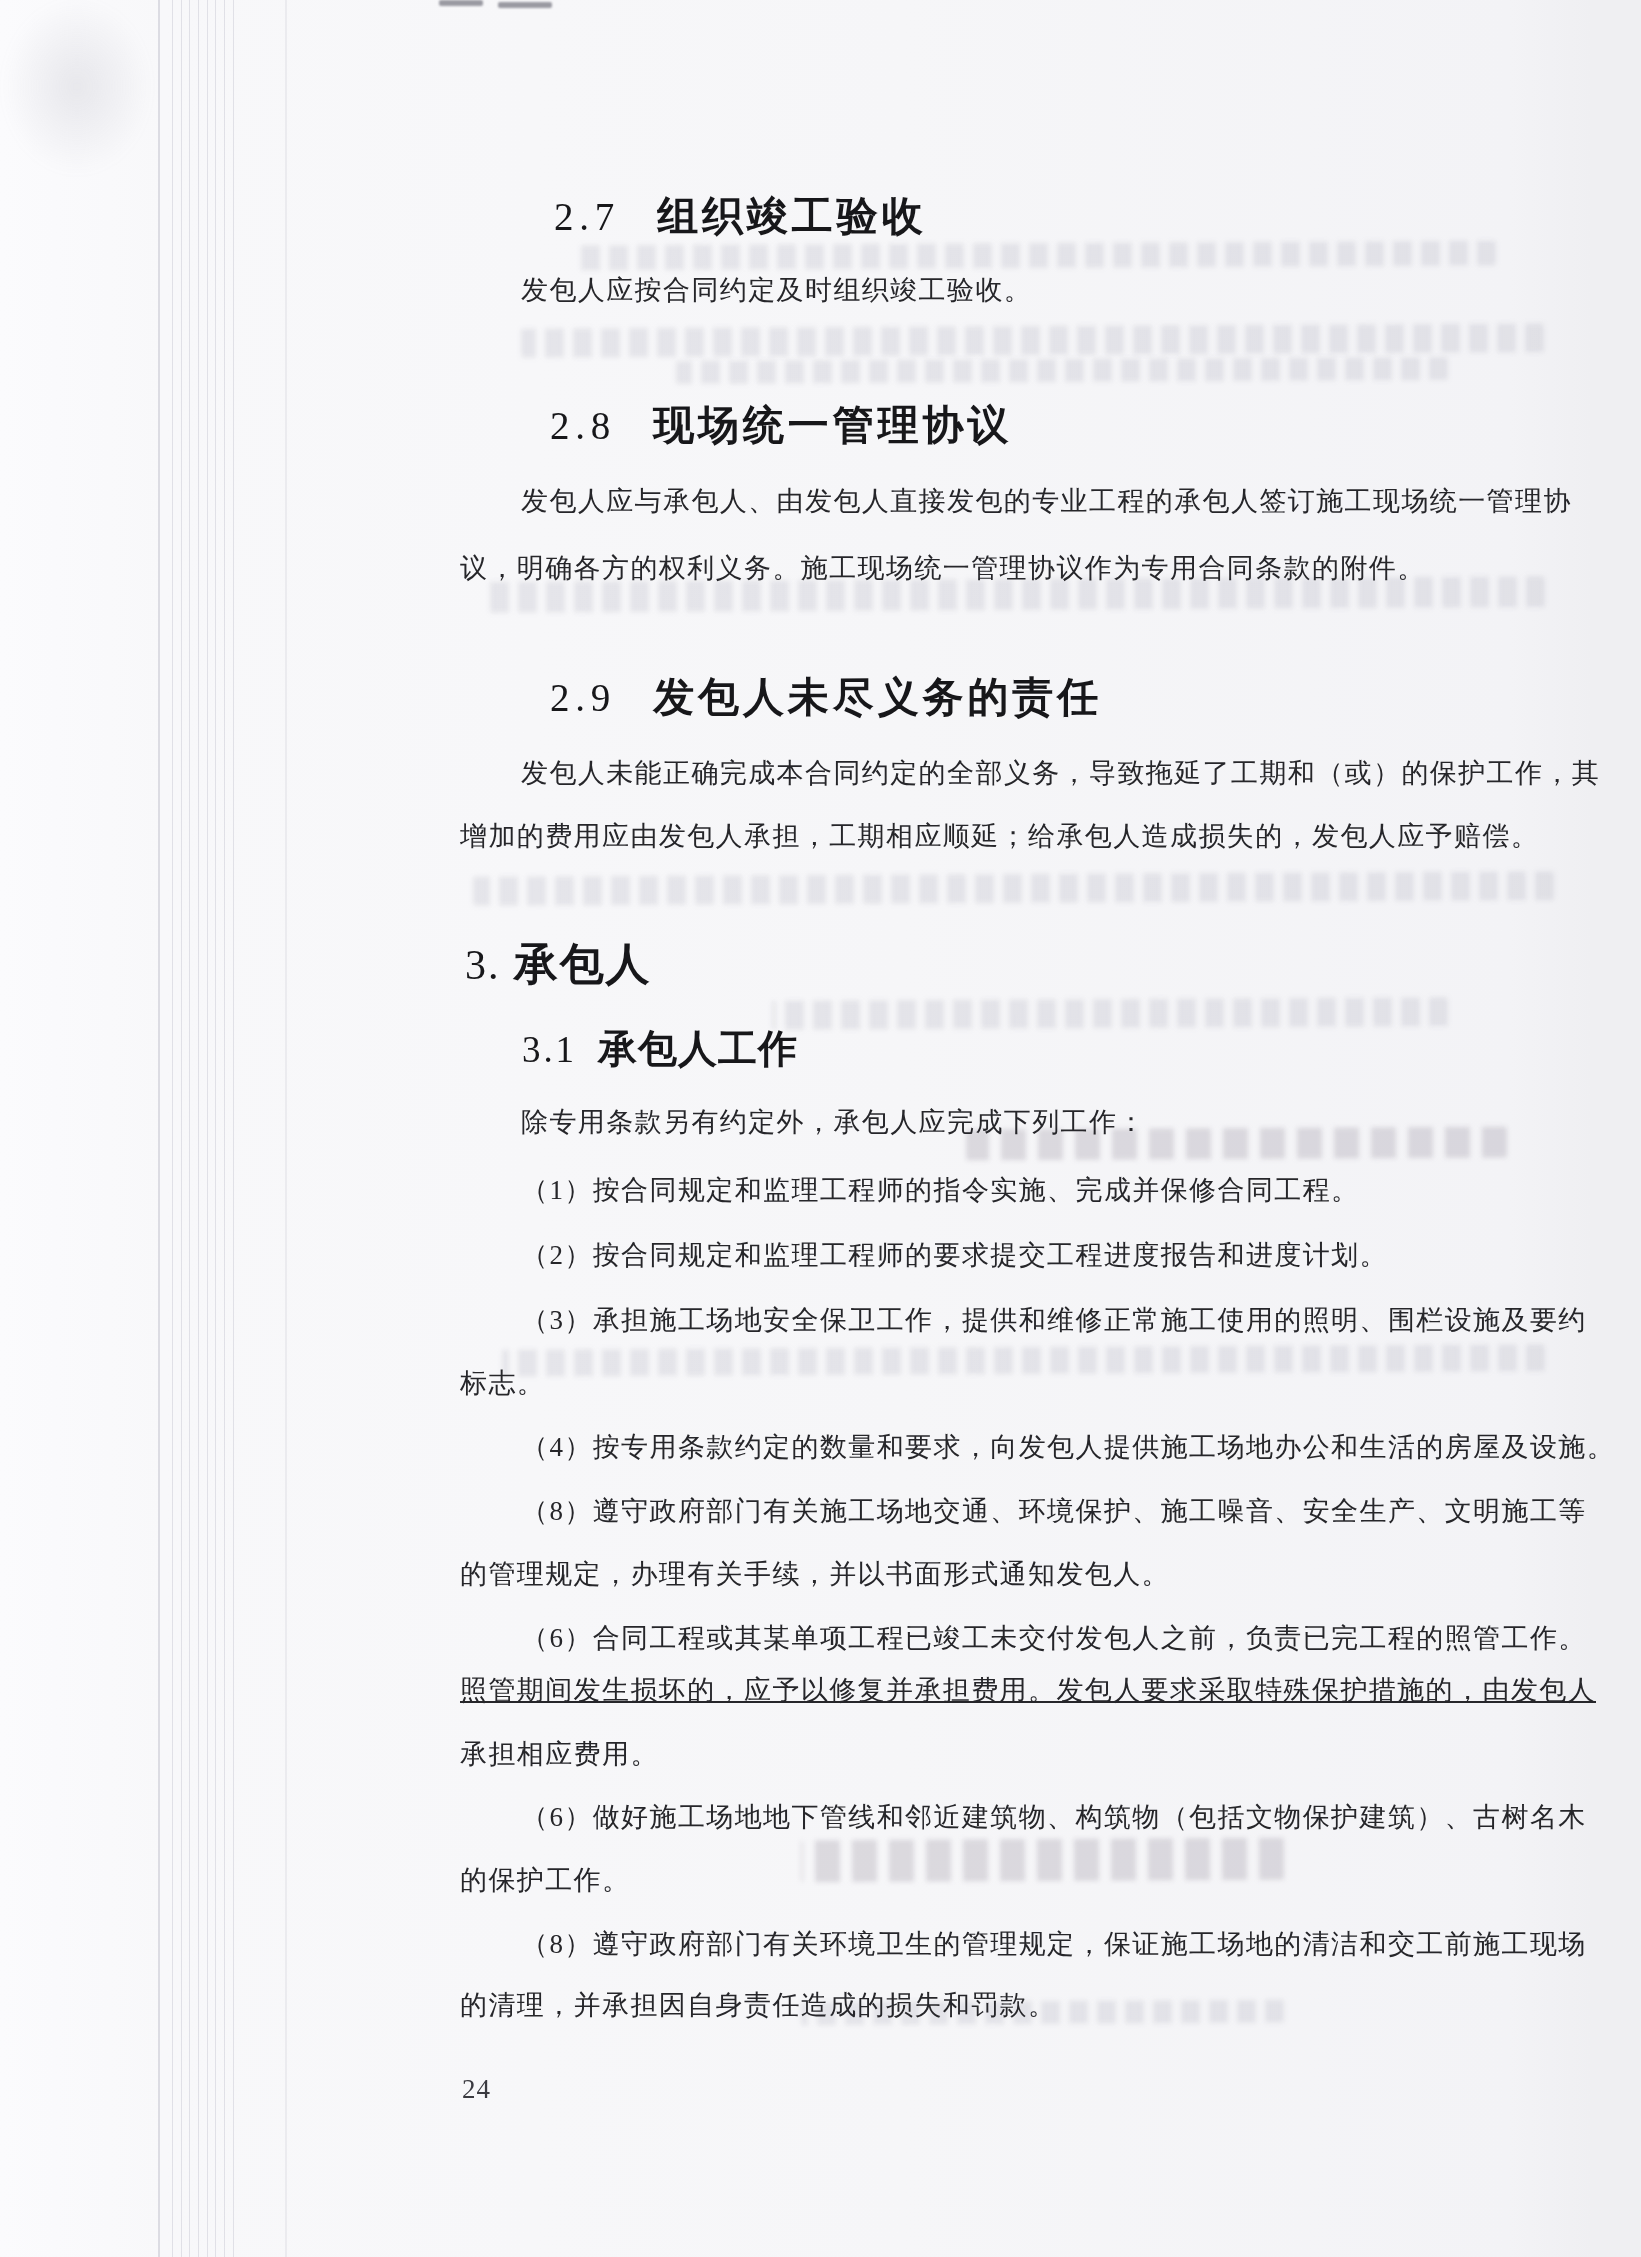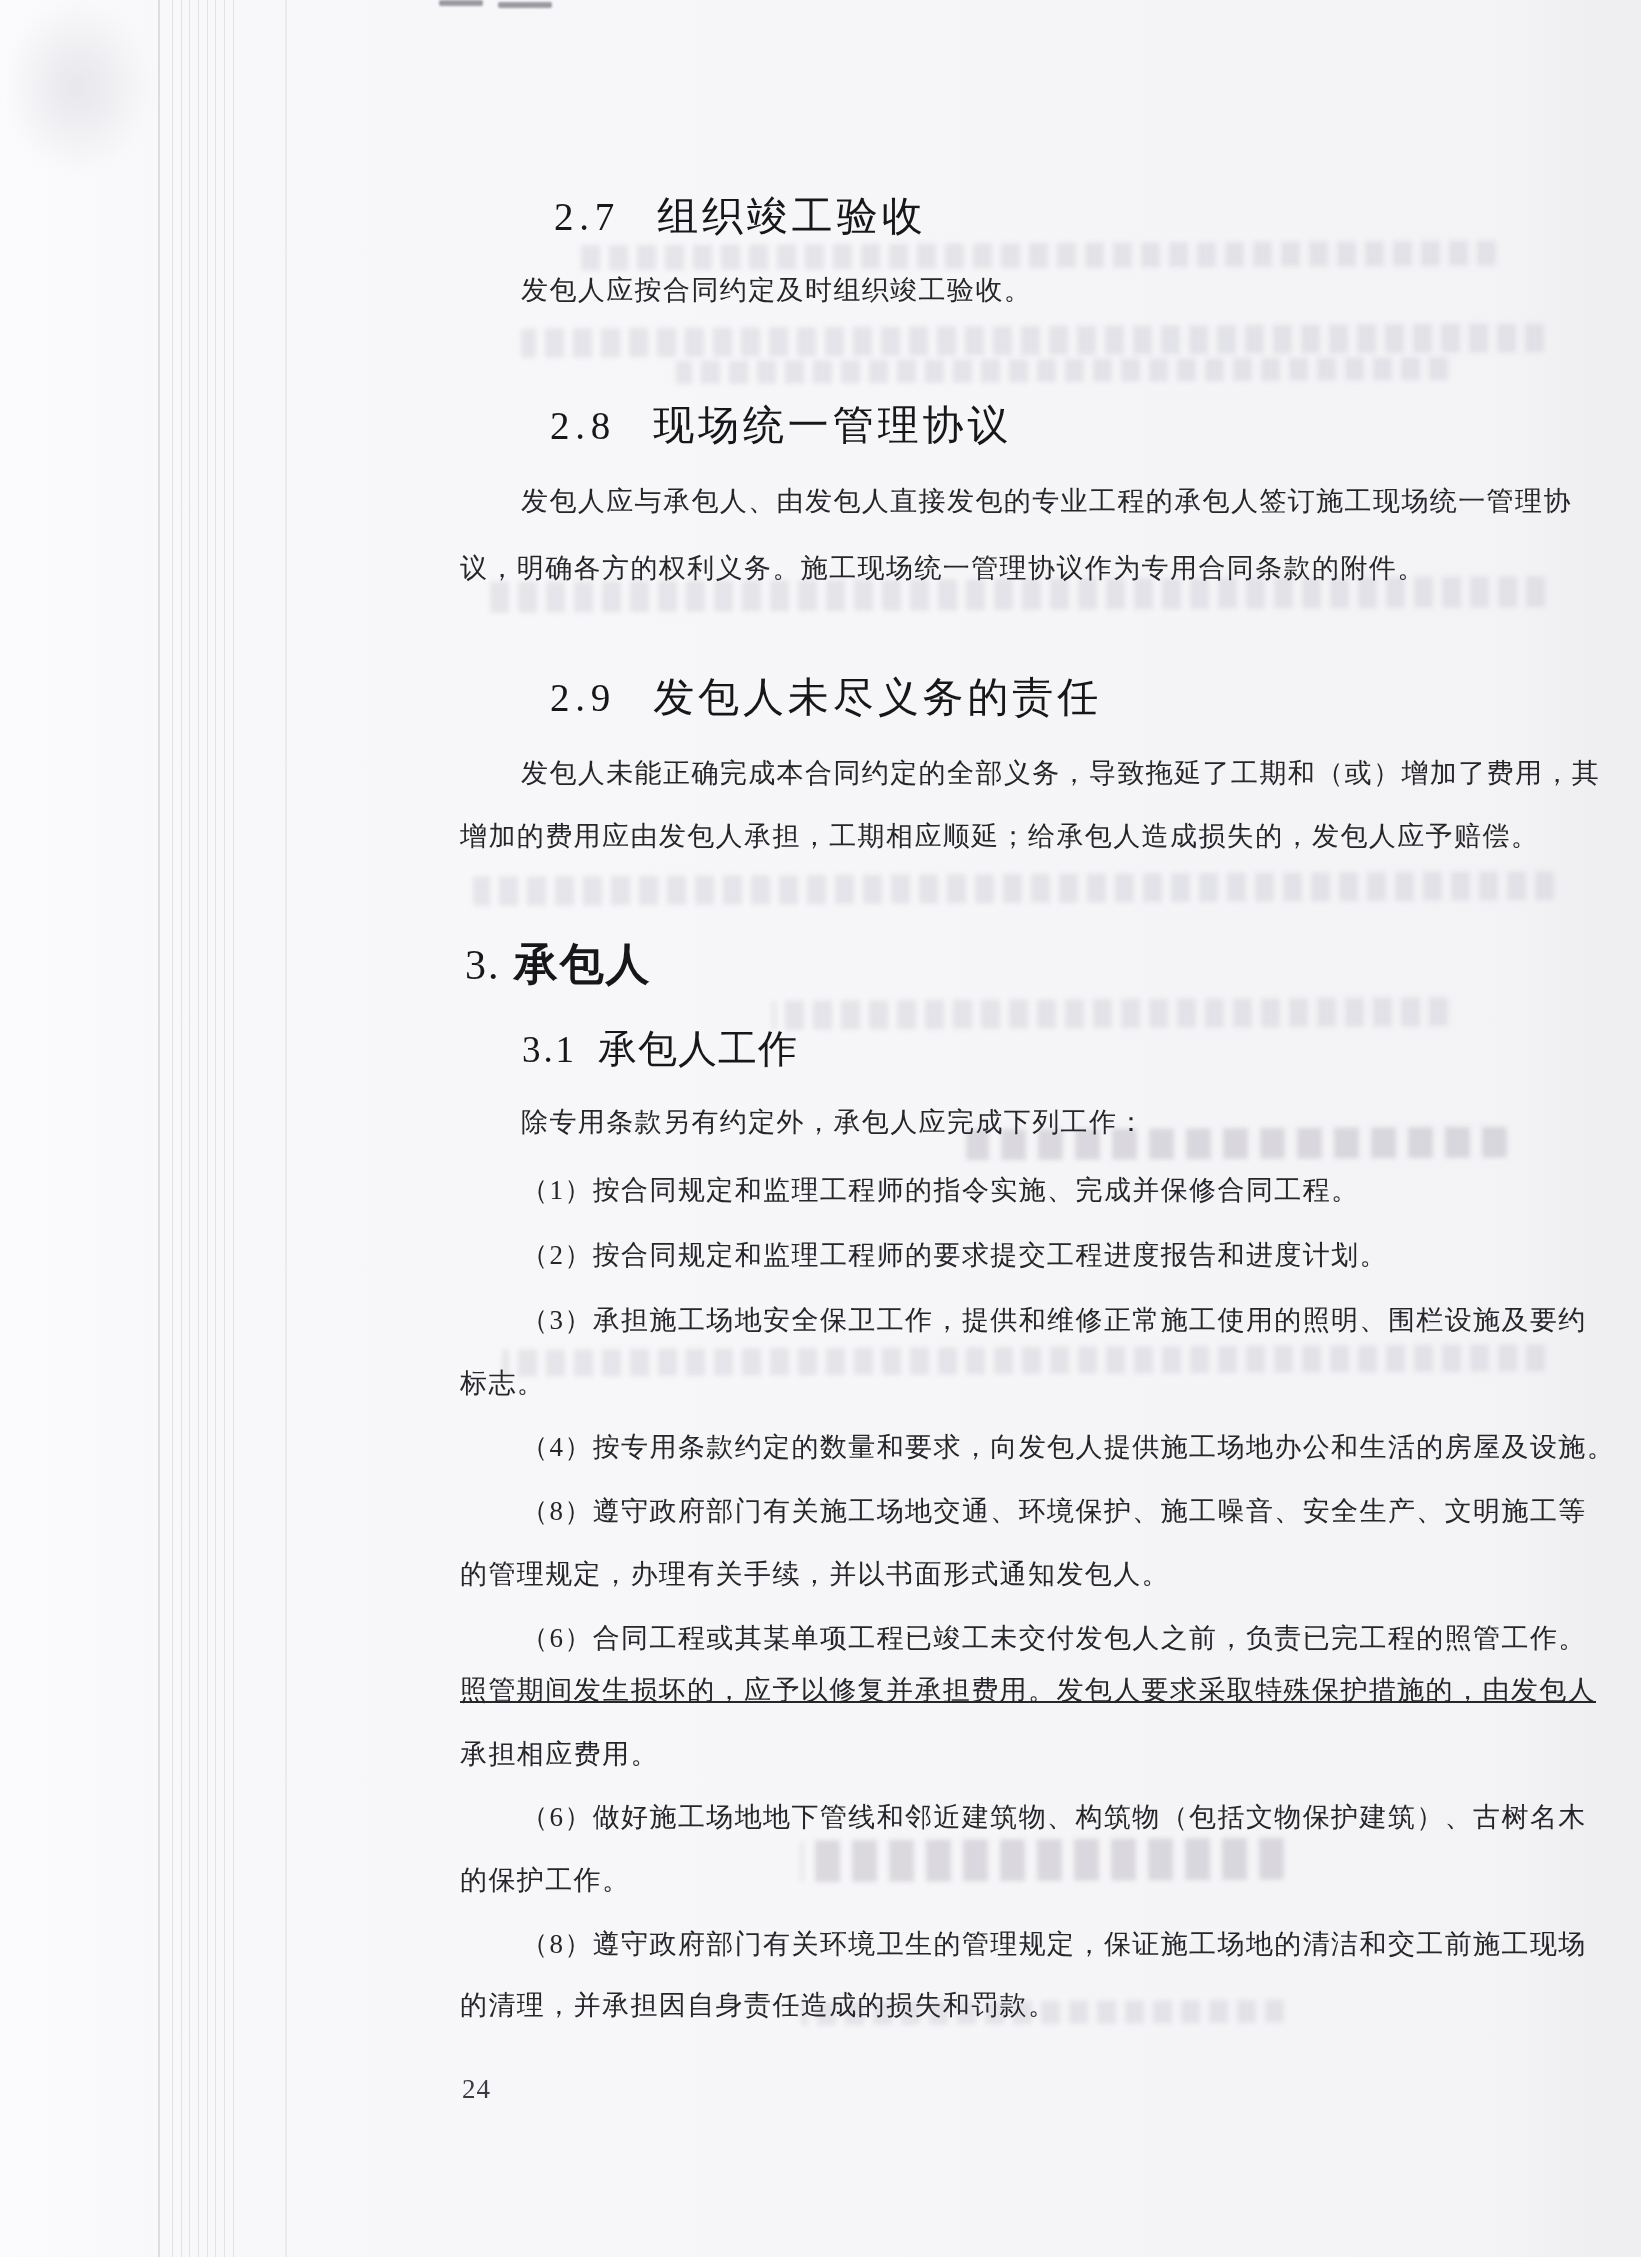--- a/index.html
+++ b/index.html
@@ -48,21 +48,21 @@
   
   .heading {
     position: absolute; white-space: nowrap; color: #17171a;
   }
   .heading .hnum {
     font-family: "Liberation Serif", "DejaVu Serif", serif;
     font-weight: 500; font-size: 39px; letter-spacing: 5.8px; margin-right: 37px;
   }
   .heading .htitle {
     font-family: "Liberation Sans", "DejaVu Sans", sans-serif;
-    font-weight: 400; font-size: 41px; letter-spacing: 3.9px;
+    font-weight: 700; font-size: 41px; letter-spacing: 3.9px;
   }
   .chapter { position: absolute; white-space: nowrap; color: #17171a; }
   .chapter .hnum {
     font-family: "Liberation Serif", "DejaVu Serif", serif;
     font-weight: 500; font-size: 42px; margin-right: 13.5px; letter-spacing: 1.9px;
   }
   .chapter .htitle {
     font-family: "Liberation Sans", "DejaVu Sans", sans-serif;
     font-weight: 700; font-size: 44px; letter-spacing: 1.9px;
   }
@@ -115,21 +115,21 @@
     <span class="hnum">3.</span><span class="htitle">承包人</span>
   </div>
 
   <div class="heading subheading" style="top:1022px; left:522px;">
     <span class="hnum">3.1</span><span class="htitle">承包人工作</span>
   </div>
 
   <div class="bline" style="top:272px;  left:521px;">发包人应按合同约定及时组织竣工验收。</div>
   <div class="bline" style="top:483px;  left:521px;">发包人应与承包人、由发包人直接发包的专业工程的承包人签订施工现场统一管理协</div>
   <div class="bline" style="top:550px;  left:460px;">议，明确各方的权利义务。施工现场统一管理协议作为专用合同条款的附件。</div>
-  <div class="bline" style="top:755px;  left:521px;">发包人未能正确完成本合同约定的全部义务，导致拖延了工期和（或）增加了费用，其</div>
+  <div class="bline" style="top:755px;  left:521px;">发包人未能正确完成本合同约定的全部义务，导致拖延了工期和（或）的保护工作，其</div>
   <div class="bline" style="top:818px;  left:460px;">增加的费用应由发包人承担，工期相应顺延；给承包人造成损失的，发包人应予赔偿。</div>
   <div class="bline" style="top:1104px; left:521px;">除专用条款另有约定外，承包人应完成下列工作：</div>
   <div class="bline" style="top:1172px; left:521px;">（1）按合同规定和监理工程师的指令实施、完成并保修合同工程。</div>
   <div class="bline" style="top:1237px; left:521px;">（2）按合同规定和监理工程师的要求提交工程进度报告和进度计划。</div>
   <div class="bline" style="top:1302px; left:521px;font-family:Liberation Serif, serif;">（3）承担施工场地安全保卫工作，提供和维修正常施工使用的照明、围栏设施及要约</div>
   <div class="bline" style="top:1365px; left:460px;">标志。</div>
   <div class="bline" style="top:1429px; left:521px;">（4）按专用条款约定的数量和要求，向发包人提供施工场地办公和生活的房屋及设施。</div>
   <div class="bline" style="top:1493px; left:521px;">（8）遵守政府部门有关施工场地交通、环境保护、施工噪音、安全生产、文明施工等</div>
   <div class="bline" style="top:1556px; left:460px;">的管理规定，办理有关手续，并以书面形式通知发包人。</div>
   <div class="bline" style="top:1620px; left:521px;">（6）合同工程或其某单项工程已竣工未交付发包人之前，负责已完工程的照管工作。</div>

